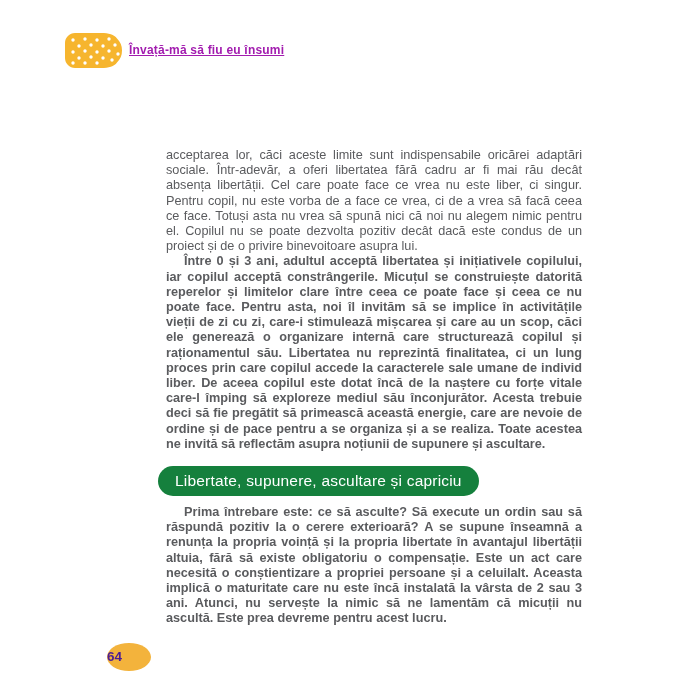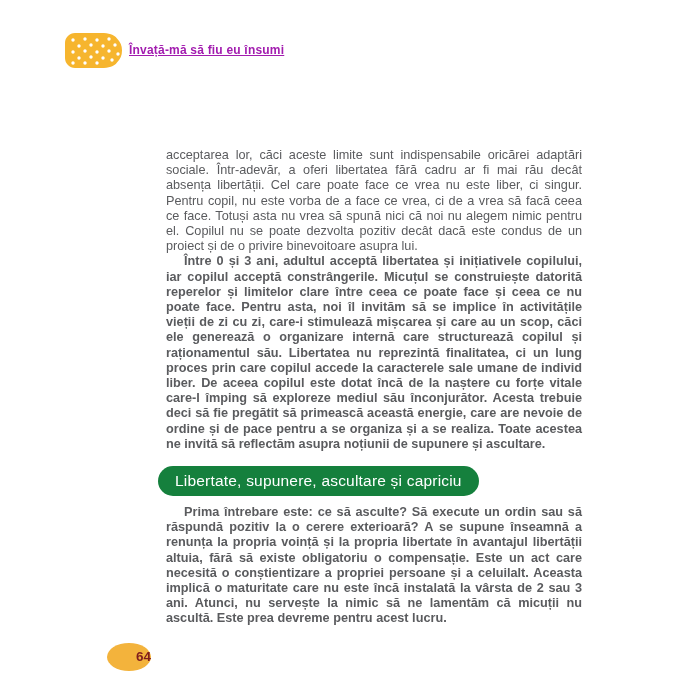--- a/index.html
+++ b/index.html
@@ -73,24 +73,24 @@
   }
   
   .page-badge {
     position: absolute;
     left: 107px;
     top: 643px;
     width: 44px;
     height: 28px;
     background: #F3B33C;
     border-radius: 50%;
-    color: #7f1d1d;
+    color: #4c1d95;
     font-size: 13.5px;
     font-weight: bold;
-    text-align: right;
+    text-align: left;
     line-height: 28px;
   }
 </style>
 </head>
 <body>
 
 <div class="page">
 
   <div class="chapter-header">
     <svg class="chapter-icon" viewBox="0 0 57 35" xmlns="http://www.w3.org/2000/svg" aria-hidden="true">

